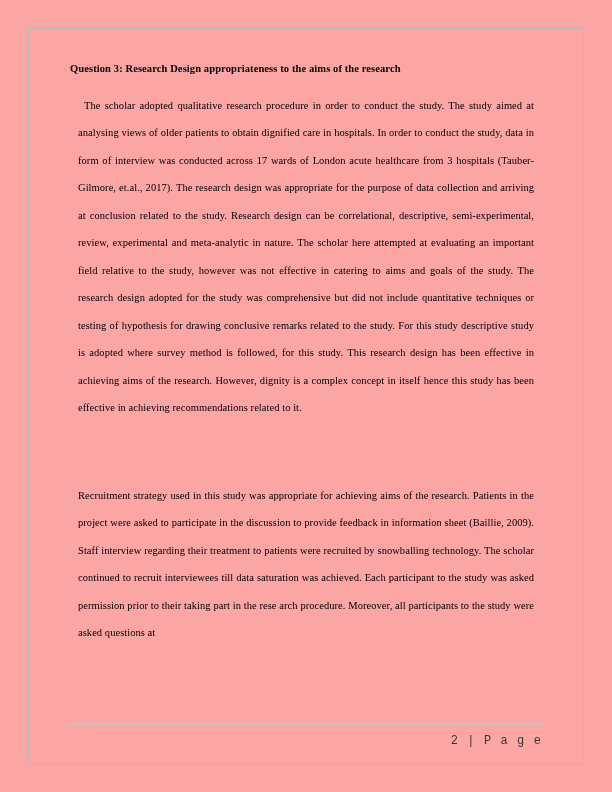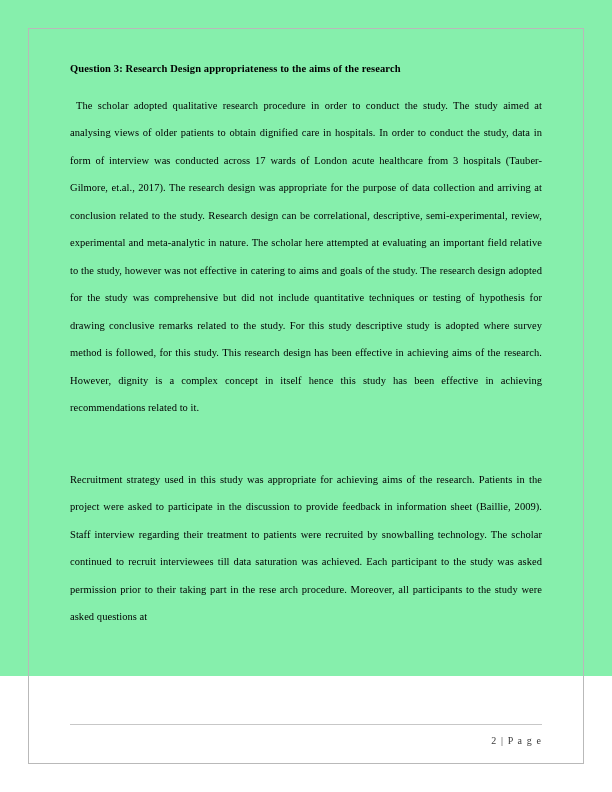--- a/index.html
+++ b/index.html
@@ -10,23 +10,23 @@
   body {
     width: 612px;
     height: 792px;
     font-family: "Liberation Serif", serif;
     color: #000000;
     overflow: hidden;
   }
   .page {
     position: relative;
     width: 612px;
-    height: 676px;
+    height: 792px;
     box-sizing: border-box;
-    background: #86efac;
+    background: #fca5a5;
   }
   .page-border {
     position: absolute;
     left: 28px;
     top: 28px;
     width: 556px;
     height: 736px;
     border: 1px solid #b9b9b9;
     box-sizing: border-box;
     pointer-events: none;
@@ -41,21 +41,21 @@
     font-family: "Liberation Serif", serif;
     font-size: 10.5px;
     font-weight: bold;
     margin: 0 0 16px 0;
     letter-spacing: 0.1px;
     line-height: 1.3;
   }
   p.body-par {
     font-size: 10.5px;
     line-height: 27.5px;
-    margin: 0;
+    margin: 8px;
     text-align: justify;
     text-justify: inter-word;
     letter-spacing: 0.05px;
   }
   p.body-par.indent-first {
     text-indent: 6px;
   }
   .section-gap {
     height: 44px;
   }
@@ -66,24 +66,24 @@
     position: absolute;
     left: 70px;
     top: 724px;
     width: 472px;
     border-top: 1px solid #c7c7c7;
     padding-top: 5px;
     text-align: right;
     box-sizing: border-box;
   }
   .footer-text {
-    font-size: 10px;
+    font-size: 12px;
     color: #3a3a3a;
     letter-spacing: 1.1px;
-    font-family: Liberation Serif, serif;
+    font-family: Liberation Mono, monospace;
   }
 </style>
 </head>
 <body>
 
 <div class="page">
 
   <div class="page-border"></div>
 
   <div class="content">

